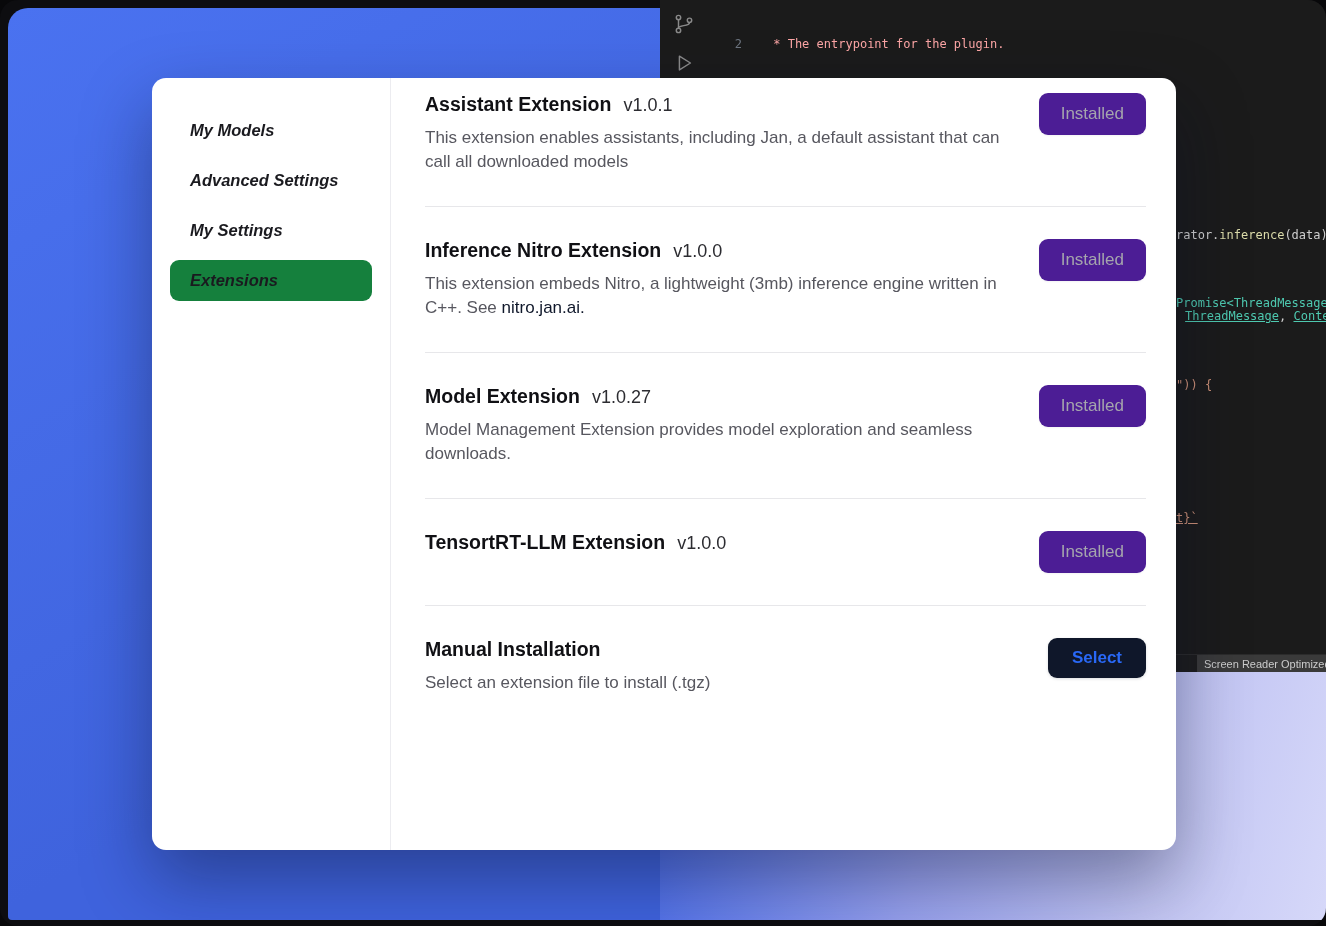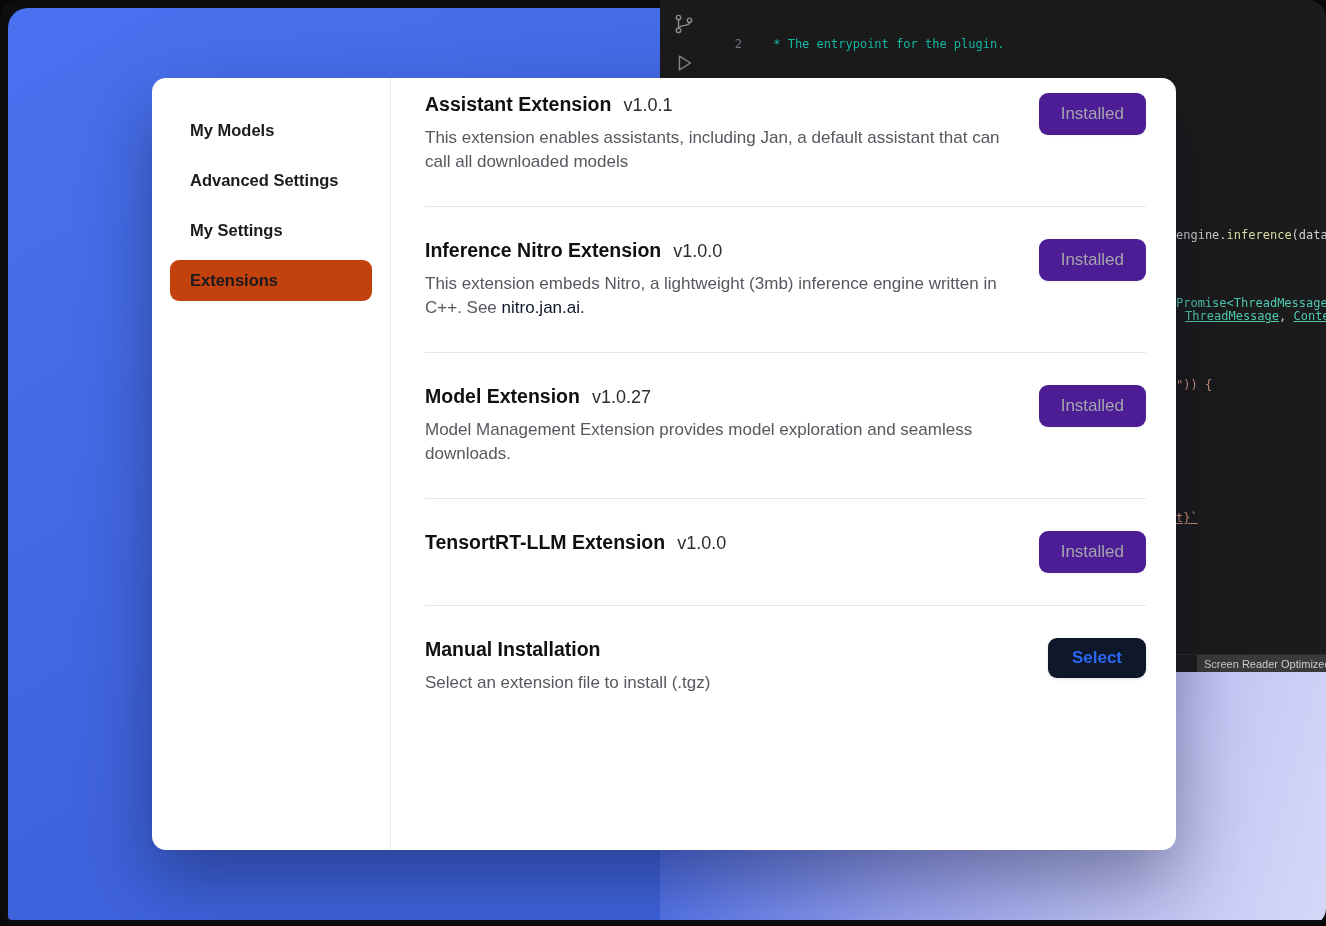--- a/index.html
+++ b/index.html
@@ -13,21 +13,21 @@
   .activity-bar { position:absolute; left:0; top:0; width:46px; height:100%; }
   .activity-icon { position:absolute; left:13px; width:22px; height:22px; color:#8a8a8a; cursor:pointer; }
   .activity-icon.one { top:13px; }
   .activity-icon.two { top:52px; }
   .code-area { padding-top:2px; font-family:"DejaVu Sans Mono", monospace; font-size:12px;
                line-height:17px; white-space:pre; }
   .code-line { display:flex; }
   .line-num { width:82px; text-align:right; color:#6e7681; flex-shrink:0; margin-right:24px; }
   .code-frag { position:absolute; left:516px; font-family:"DejaVu Sans Mono", monospace;
                font-size:12px; line-height:14px; white-space:pre; }
-  .tk-comment { color:#14b8a6; }
+  .tk-comment { color:#fca5a5; }
   .tk-keyword { color:#c586c0; }
   .tk-type    { color:#4ec9b0; }
   .tk-plain   { color:#cfcfcf; }
   .tk-func    { color:#dcdcaa; }
   .tk-string  { color:#ce9178; }
   .tk-u       { text-decoration:underline; }
   .statusbar { position:absolute; left:0; bottom:0; width:100%; height:18px; background:#1d1d1d;
                border-top:1px solid #2b2b2b; font-size:11px; color:#cccccc; }
   .sb-mode { position:absolute; left:492px; top:2px; }
   .sb-button { position:absolute; left:537px; top:0; width:131px; height:18px; background:#3a3a3a;
@@ -40,22 +40,22 @@
   .blue-panel { position:absolute; left:8px; top:8px; width:652px; height:912px;
                 background:linear-gradient(150deg,#4a72f0 0%, #3f63dd 70%);
                 border-radius:20px 0 0 4px; }
 
   
   .modal { position:absolute; left:152px; top:78px; width:1024px; height:772px; background:#ffffff;
            border-radius:14px; box-shadow:0 30px 70px rgba(10,15,40,.40); display:flex; z-index:5;
            overflow:hidden; }
   .sidebar { width:239px; border-right:1px solid #ececf0; padding-top:32px; flex-shrink:0; }
   .side-item { margin:0 18px 9px; padding:0 20px; height:41px; display:flex; align-items:center;
-               font-size:16.5px; font-weight:600; color:#1a1a1f; border-radius:9px; cursor:pointer; }
-  .side-item.active { background:#c2410c; }
+               font-size:16.5px; font-weight:600; color:#1a1a1f; border-radius:9px; cursor:pointer;font-style:italic; }
+  .side-item.active { background:#15803d; }
   .content { flex:1; padding:15px 30px 0 34px; overflow:hidden; }
   .row-top { display:flex; justify-content:space-between; align-items:flex-start; }
   .ext-main { max-width:585px; }
   .ext-head { display:flex; align-items:baseline; }
   .ext-name { font-size:19.5px; font-weight:700; color:#101014; }
   .ext-version { font-size:18px; font-weight:400; color:#2c2c31; margin-left:12px; }
   .ext-desc { margin-top:10px; font-size:17px; color:#57575f; line-height:24px; max-width:578px; }
   .ext-link { color:#0f172a; text-decoration:none; cursor:pointer; }
   .ext-row hr { border:none; border-top:1px solid #e7e7ea; margin:32px 0; }
   .btn { font-family:inherit; border:none; border-radius:9px; }
@@ -102,21 +102,21 @@
     <span class="line-num">5</span>
     <span class="line-code"><span class="tk-comment">// Web / extension runtime</span></span>
   </div>
 
   <div class="code-line">
     <span class="line-num">6</span>
     <span class="line-code"><span class="tk-keyword">import </span><span class="tk-plain">{</span><span class="tk-type tk-u">log</span><span class="tk-plain">, </span><span class="tk-type tk-u">BaseExtension</span><span class="tk-plain">, </span><span class="tk-type tk-u">MessageEvent</span><span class="tk-plain">, </span><span class="tk-type tk-u">MessageRequest</span><span class="tk-plain">, </span><span class="tk-type tk-u">ThreadMessage</span><span class="tk-plain">, </span><span class="tk-type tk-u">ContentType</span></span>
   </div>
 </div>
     <div>
-        <div class="code-frag" style="top: 228px;"><span class="tk-plain">engine.</span><span class="tk-func">inference</span><span class="tk-plain">(data));</span></div>
+        <div class="code-frag" style="top: 228px;"><span class="tk-plain">rator.</span><span class="tk-func">inference</span><span class="tk-plain">(data));</span></div>
         <div class="code-frag" style="top: 296px;"><span class="tk-type">Promise&lt;ThreadMessage&gt;</span></div>
         <div class="code-frag" style="top: 378px;"><span class="tk-string">")) {</span></div>
         <div class="code-frag" style="top: 511px;"><span class="tk-string tk-u">t}`</span></div>
       </div>
 
     <div class="statusbar">
       <span class="sb-mode">go</span>
       <div class="sb-button">Screen Reader Optimized</div>
     </div>
   </div>

